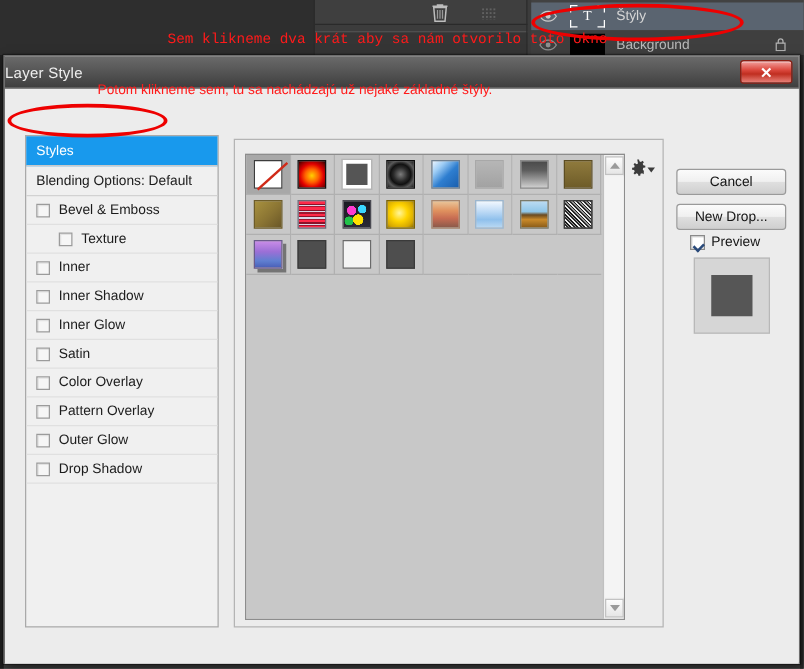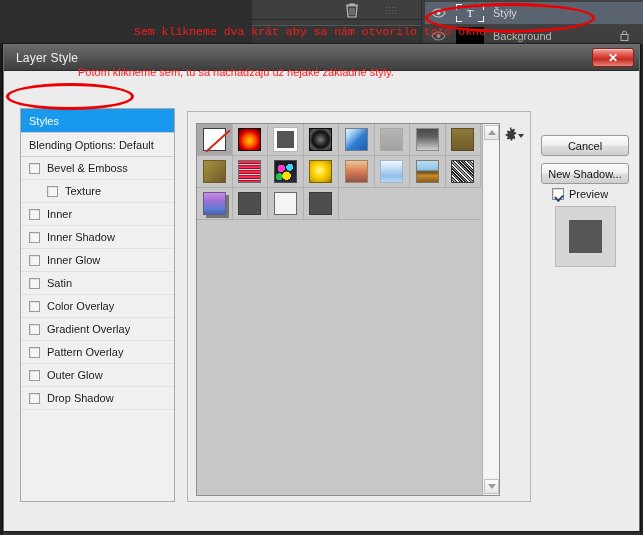--- a/index.html
+++ b/index.html
@@ -89,21 +89,21 @@
     border:1px solid #6e6e6e;
     box-shadow:0 0 0 1px rgba(0,0,0,.35), 2px 3px 8px rgba(0,0,0,.5);
   }
   #titlebar {
     height:26px; width:100%;
     background:linear-gradient(to bottom,#6a6a6a 0%,#575757 45%,#3e3e3e 100%);
     border-bottom:1px solid #2c2c2c;
     position:relative;
     display:flex; align-items:center;
   }
-  #dialog-title { color:#efefef; font-size:12px; padding-left:12px; letter-spacing:.2px; }
+  #dialog-title { color:#efefef; font-size:12px; letter-spacing:.2px; }
   #close-btn {
     position:absolute; right:5px; top:3px; width:42px; height:19px;
     background:linear-gradient(to bottom,#f2a3a0 0%,#dd4a40 40%,#c02e20 60%,#e8827a 100%);
     border:1px solid #8a1f14; border-radius:3px;
     display:flex; align-items:center; justify-content:center;
     color:#fff; font-size:12px; font-weight:bold;
     box-shadow:inset 0 1px 0 rgba(255,255,255,.5);
   }
   #dialog-body { position:relative; width:100%; height:460px; background:#ececec; }
 
@@ -343,24 +343,20 @@
         <div class="eff-row">
           <div class="eff-cb"></div>
           <span>Satin</span>
         </div>
         <div class="eff-row">
           <div class="eff-cb"></div>
           <span>Color Overlay</span>
         </div>
         <div class="eff-row">
           <div class="eff-cb"></div>
-          <span>Gradient Overlay</span>
-        </div>
-        <div class="eff-row">
-          <div class="eff-cb"></div>
           <span>Pattern Overlay</span>
         </div>
         <div class="eff-row">
           <div class="eff-cb"></div>
           <span>Outer Glow</span>
         </div>
         <div class="eff-row">
           <div class="eff-cb"></div>
           <span>Drop Shadow</span>
         </div>
@@ -455,21 +451,21 @@
 
     <div id="gear-btn">
       <svg width="14" height="14" viewBox="0 0 14 14">
         <path d="M7 4.4A2.6 2.6 0 107 9.6 2.6 2.6 0 007 4.4zm0 1.5a1.1 1.1 0 110 2.2 1.1 1.1 0 010-2.2z" fill="#3c3c3c"></path>
         <path d="M6.2 0h1.6l.3 1.7 1.3.55 1.4-1 1.15 1.15-1 1.4.55 1.3 1.7.3v1.6l-1.7.3-.55 1.3 1 1.4L11.8 12.9l-1.4-1-1.3.55L8.8 14H7.2l-.3-1.45-1.3-.55-1.4 1L3.05 11.85l1-1.4-.55-1.3L1.8 8.85v-1.6l1.7-.3.55-1.3-1-1.4L4.2 3.1l1.4 1 1.3-.55z" fill="#3c3c3c"></path>
       </svg>
       <div class="gear-caret"></div>
     </div>
 
     <div class="btn" id="btn-cancel">Cancel</div>
-    <div class="btn" id="btn-newstyle">New Shadow...</div>
+    <div class="btn" id="btn-newstyle">New Drop...</div>
 
     <div id="preview-row">
       <div class="cb-checked"></div>
       <span>Preview</span>
     </div>
 
     <div id="preview-box">
       <div id="preview-swatch" style="background: rgb(86, 86, 86);"></div>
     </div>
   </div>

